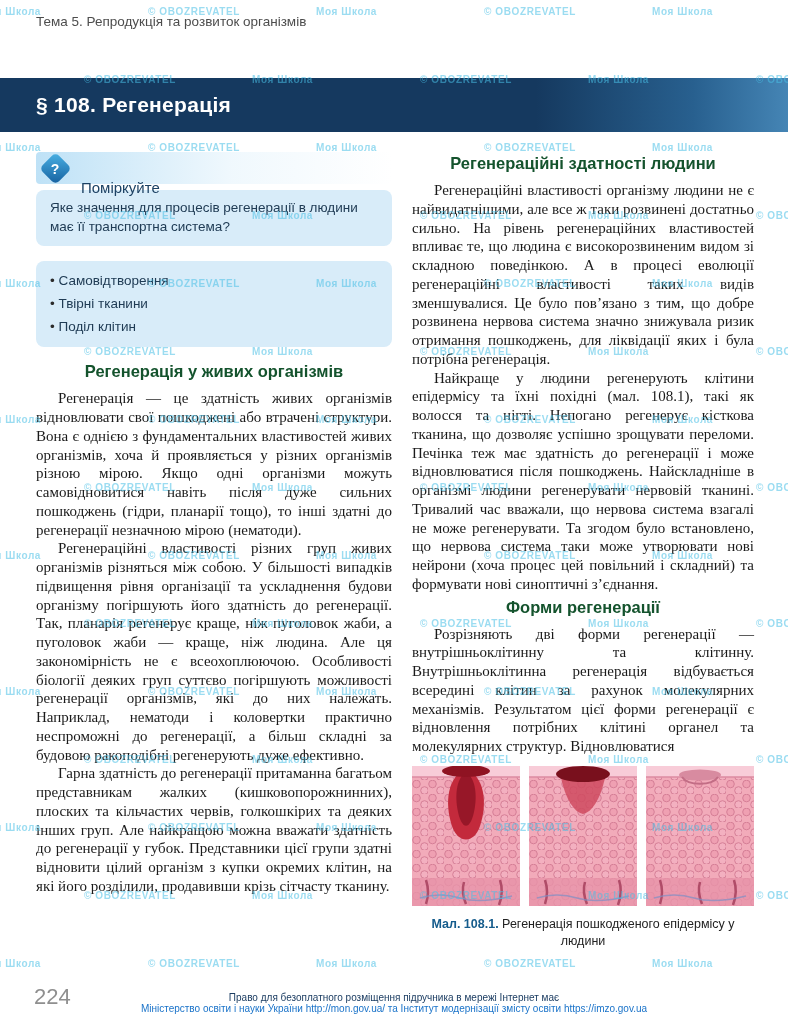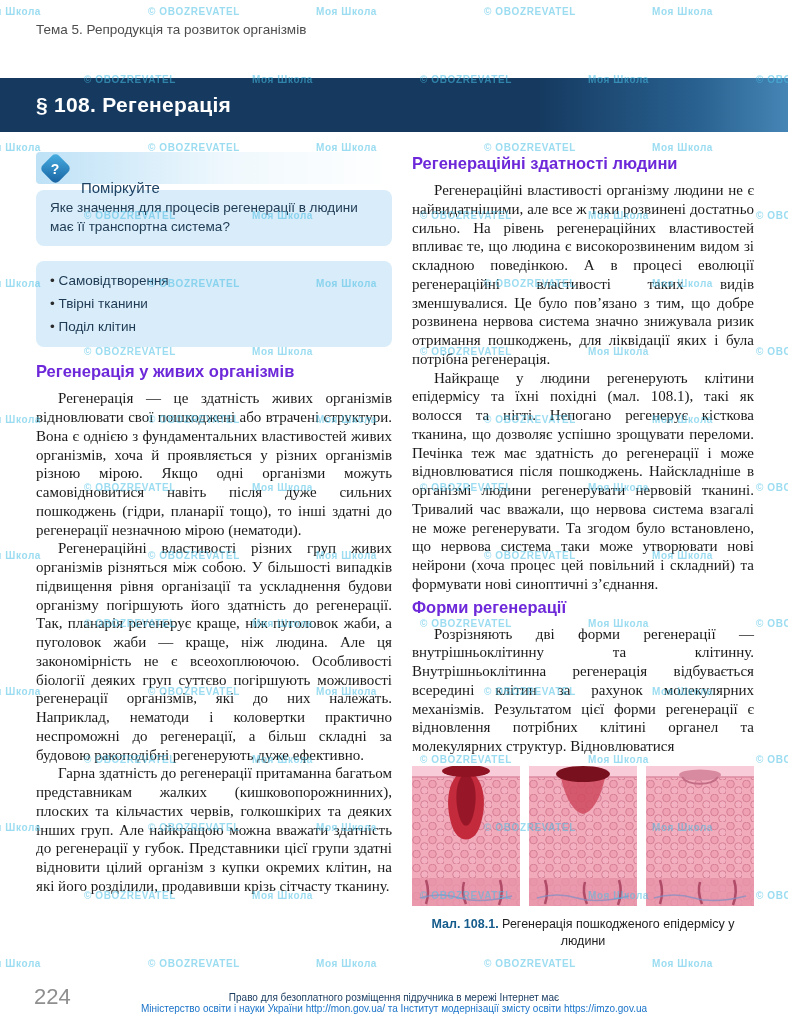--- a/index.html
+++ b/index.html
@@ -10,21 +10,21 @@
   }
   
   .wm-layer { position:absolute; inset:0; z-index:40; pointer-events:none; }
   .wm {
     position:absolute; color:rgba(73,192,230,0.55);
     font:bold 10px "Liberation Sans", sans-serif;
     letter-spacing:0.6px; white-space:nowrap;
   }
   
   .breadcrumb {
-    position:absolute; top:22px; left:36px;
+    position:absolute; top:14px; left:36px;
     font:13.5px "Liberation Sans", sans-serif; color:#4d4d4d;
   }
   
   .chapter-band {
     position:absolute; top:78px; left:0; width:788px; height:54px;
     background:linear-gradient(90deg,#15395f 0%, #15395f 68%, #28608f 88%, #4585b5 100%);
     display:flex; align-items:center;
   }
   .chapter-band h1 {
     margin:0 0 0 36px; font:bold 21px "Liberation Sans", sans-serif;
@@ -56,22 +56,23 @@
   .feature-box {
     background:#d8ecf9; border-radius:8px; padding:9px 14px;
     font:13.5px/1.4 "Liberation Sans", sans-serif; color:#203c55;
     margin-bottom:15px;
   }
   .recall-list { list-style:none; margin:0; padding:0; }
   .recall-list li { padding:2px 0; }
   .recall-list li::before { content:"•  "; color:#2b2b2b; }
   
   h2.section {
-    font:bold 16.5px "Liberation Sans", sans-serif; color:#6d28d9;
+    font:bold 16.5px "Liberation Sans", sans-serif; color:#14532d;
     margin:4px 0 8px 0;
+    text-align:center;
   }
   .col-right h2.section:first-child { margin-top:2px; }
   p.body {
     margin:0; font:15px/1.25 "Liberation Serif", serif; color:#1a1a1a;
     text-align:justify; text-indent:22px; hyphens:auto;
   }
   .bold-term { font-weight:normal; }
   
   .figure { margin:10px 0 6px 0; }
   .caption {

